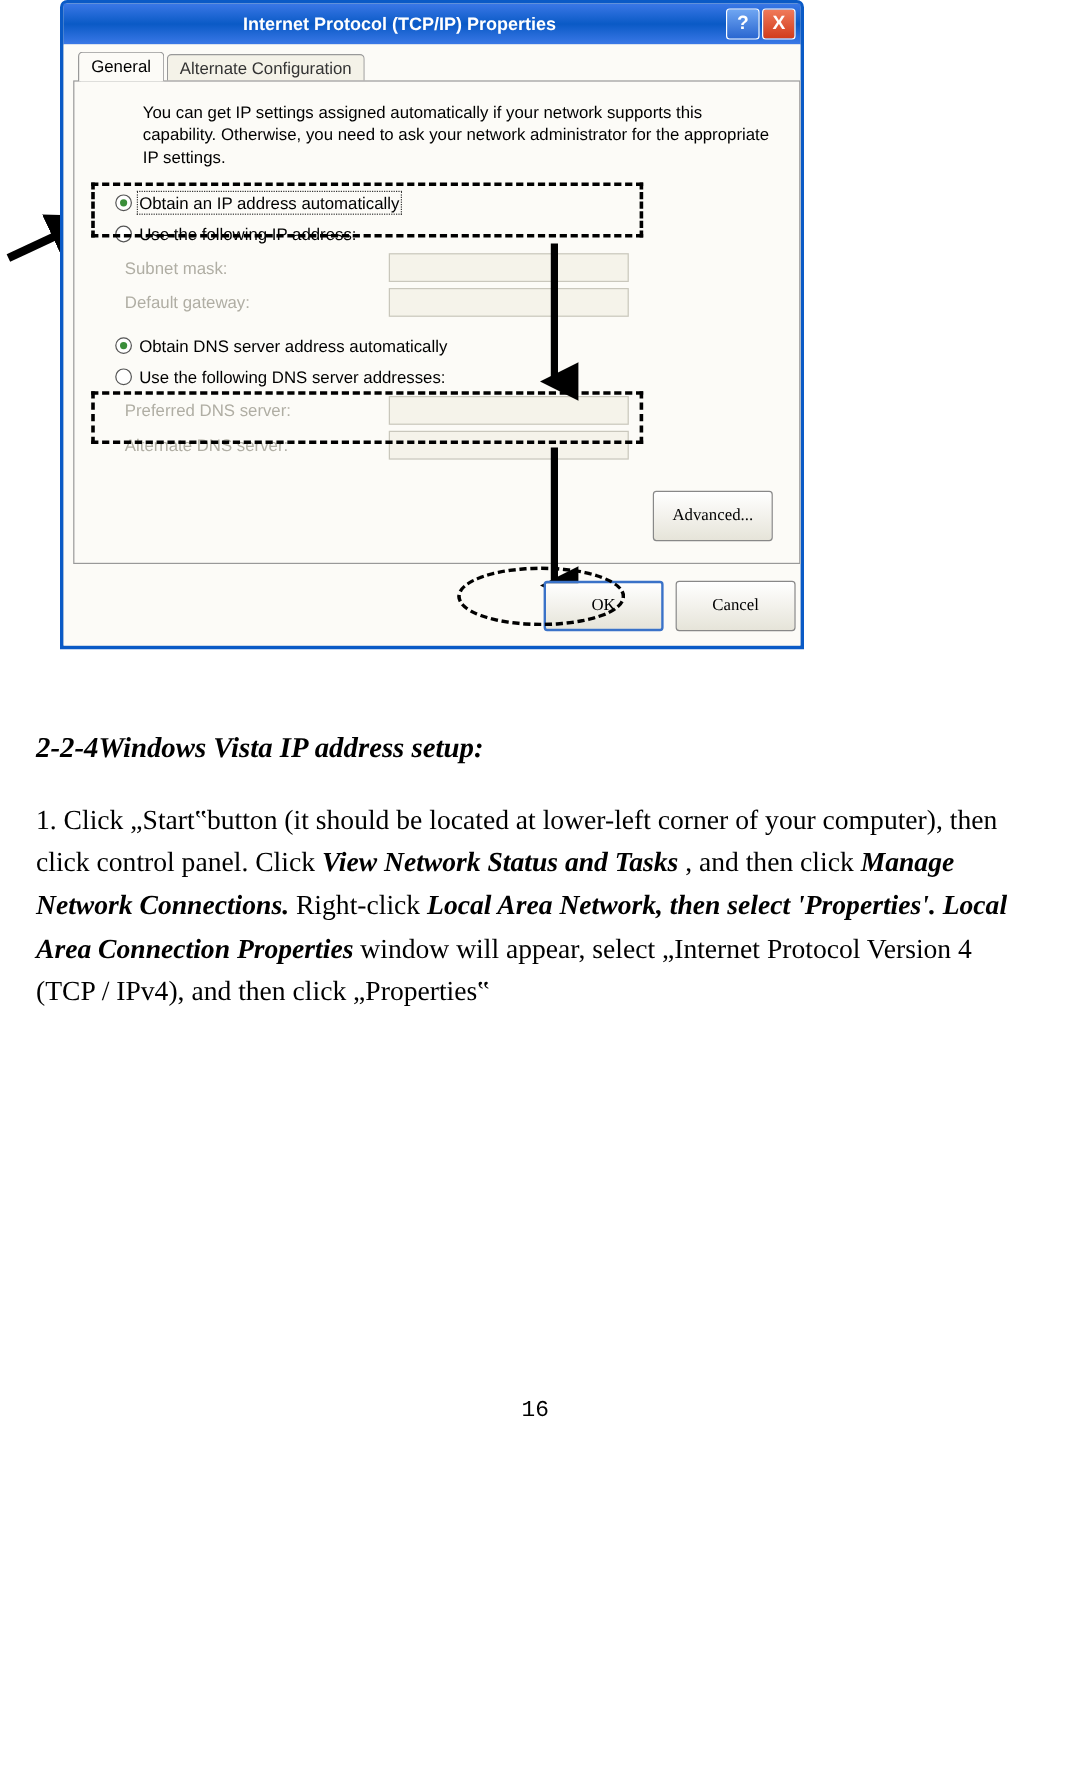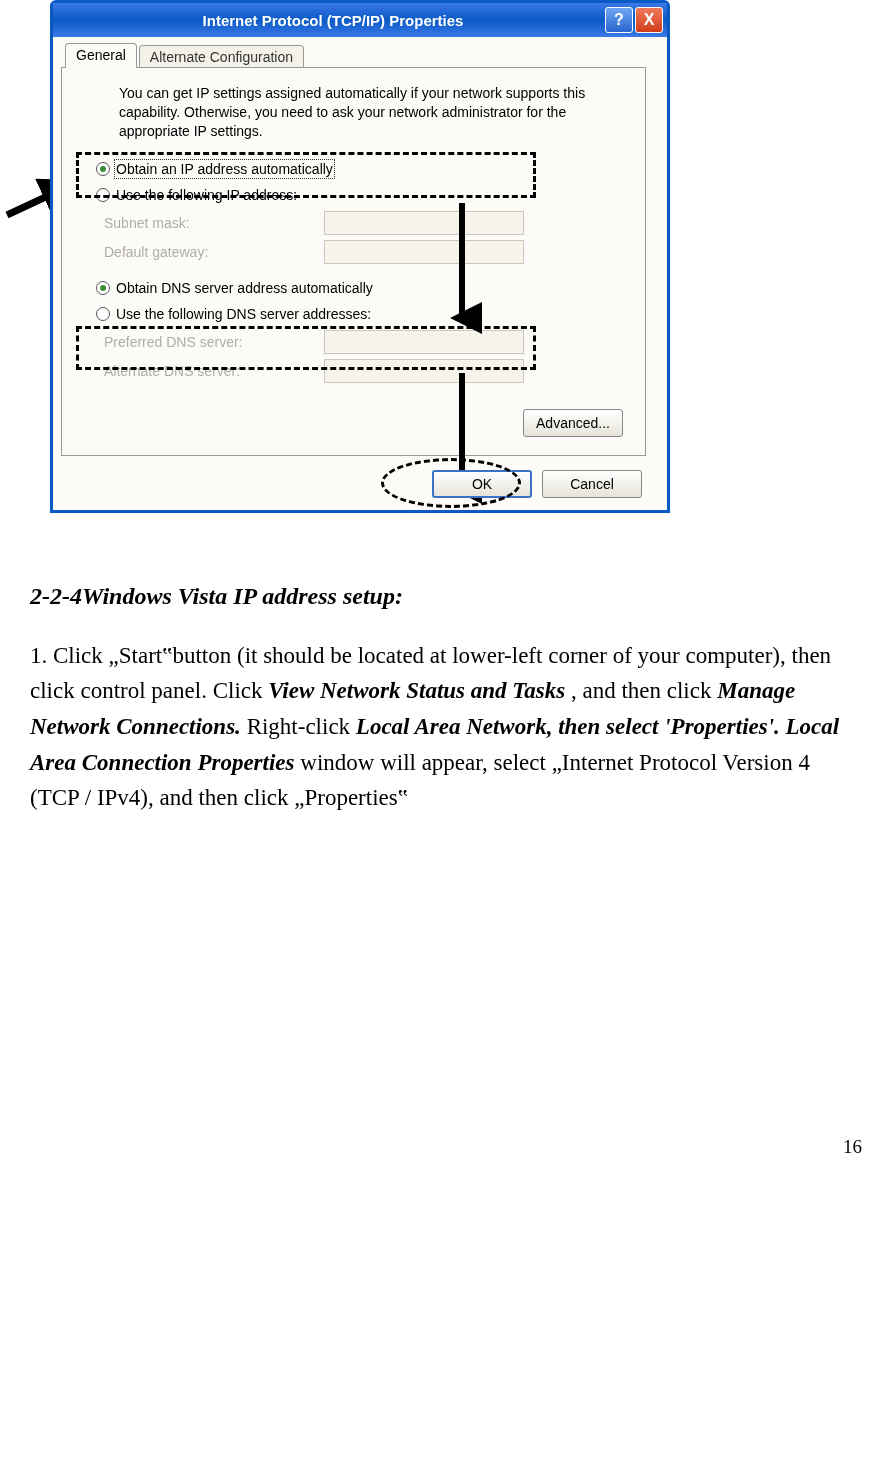--- a/index.html
+++ b/index.html
@@ -51,21 +51,21 @@
     align-items: center;
     justify-content: center;
     font-weight: bold;
     font-family: Tahoma, sans-serif;
     color: #fff;
     font-size: 16px;
   }
   .help-btn { background: linear-gradient(to bottom,#6fa6f2,#2a66d0); }
   .close-btn { background: linear-gradient(to bottom,#f07a5a,#d13c1c); }
   .dialog-body {
-    padding: 6px 21px 12px 8px;
+    padding: 6px 0 12px 8px;
     background: #fcfbf7;
     border-top: none;
   }
   .tabs {
     display: flex;
     margin-bottom: -1px;
     padding-left: 4px;
   }
   .tab {
     background: #fcfbf7;
@@ -146,25 +146,25 @@
   }
   .btn-row {
     display: flex;
     justify-content: flex-end;
     gap: 10px;
     margin-top: 10px;
     padding-right: 4px;
   }
   .xp-btn {
     min-width: 100px;
-    height: 28px;
+    height: 42px;
     border: 1px solid #888;
     border-radius: 3px;
     background: linear-gradient(to bottom,#fff,#e6e4d9);
-    font-family: Liberation Sans, sans-serif;
+    font-family: Liberation Serif, serif;
     font-size: 14px;
     display: flex;
     align-items: center;
     justify-content: center;
   }
   .xp-btn.default {
     border: 2px solid #3a72c8;
   }
   
   .arrow-svg {
@@ -186,24 +186,24 @@
     margin: 70px 0 28px 0;
   }
   .doc-para {
     font-family: "Times New Roman", serif;
     font-size: 23px;
     line-height: 1.55;
     margin: 0 0 26px 0;
   }
   .bi { font-weight: bold; font-style: italic; }
   .page-num {
-    text-align: right;
+    text-align: center;
     font-size: 19px;
     margin-top: 320px;
-    font-family: Liberation Serif, serif;
+    font-family: Liberation Mono, monospace;
   }
 </style>
 </head>
 <body>
 
 <div class="page">
 
   <div class="dialog-wrap">
 
     <svg class="arrow-svg" style="left:-48px; top:170px;" width="100" height="60">

